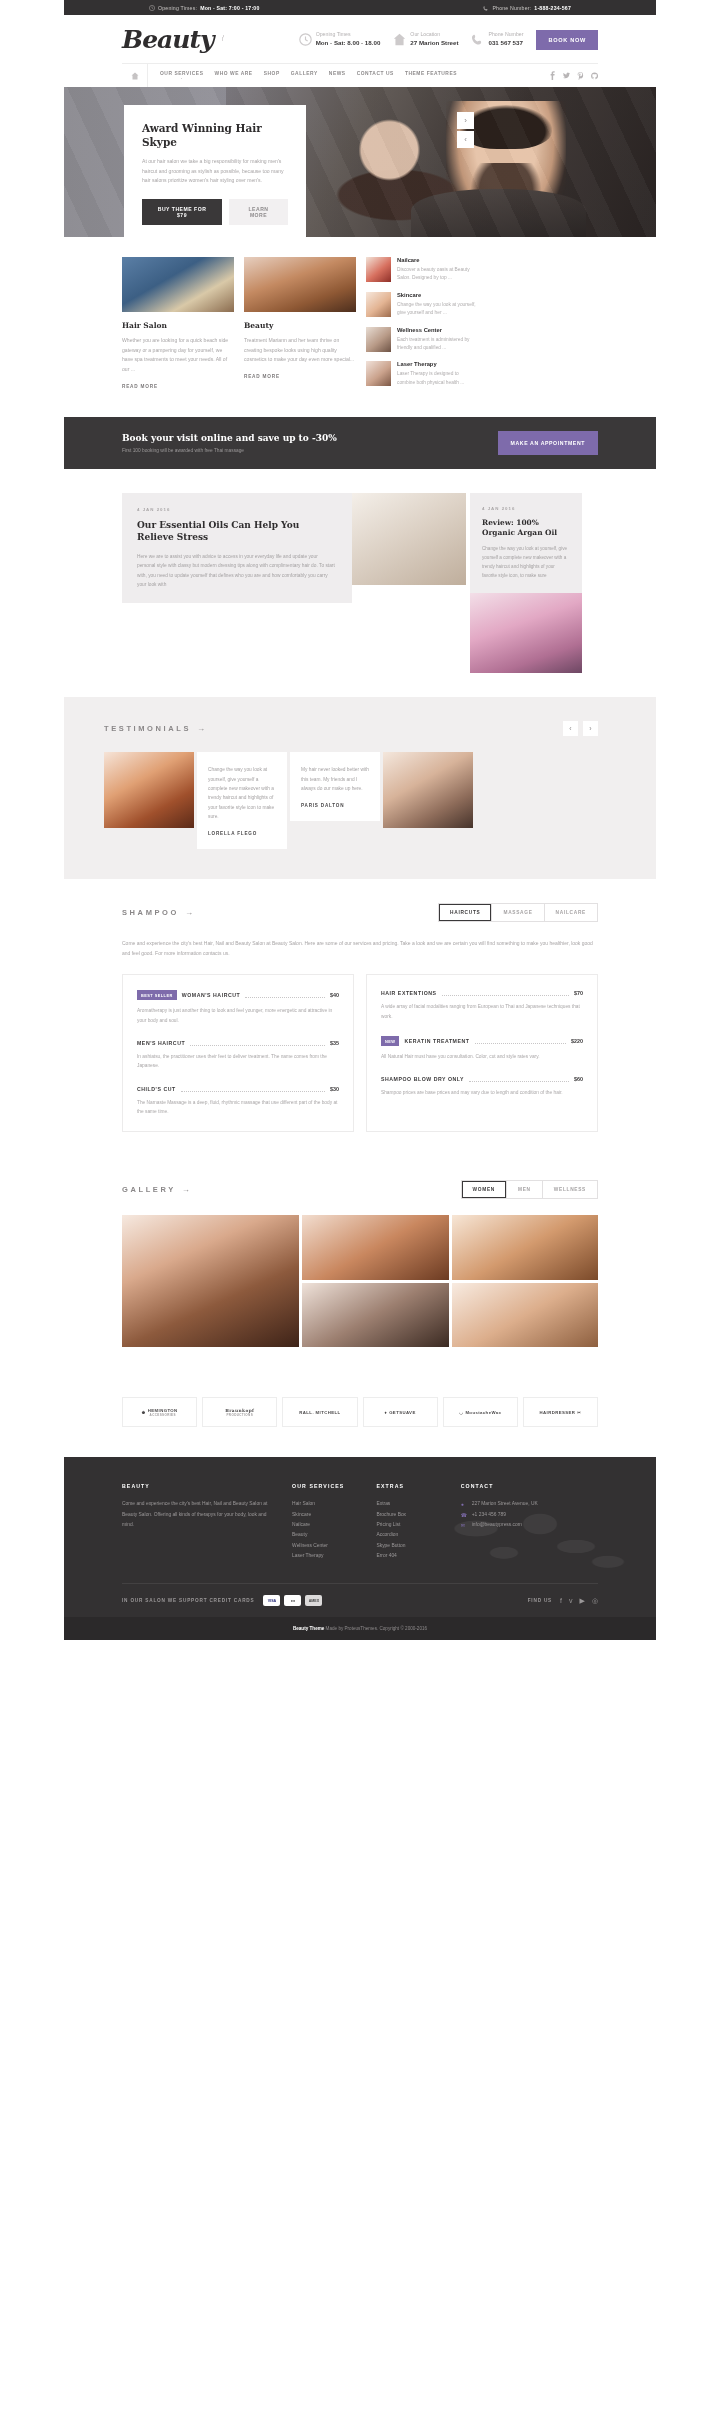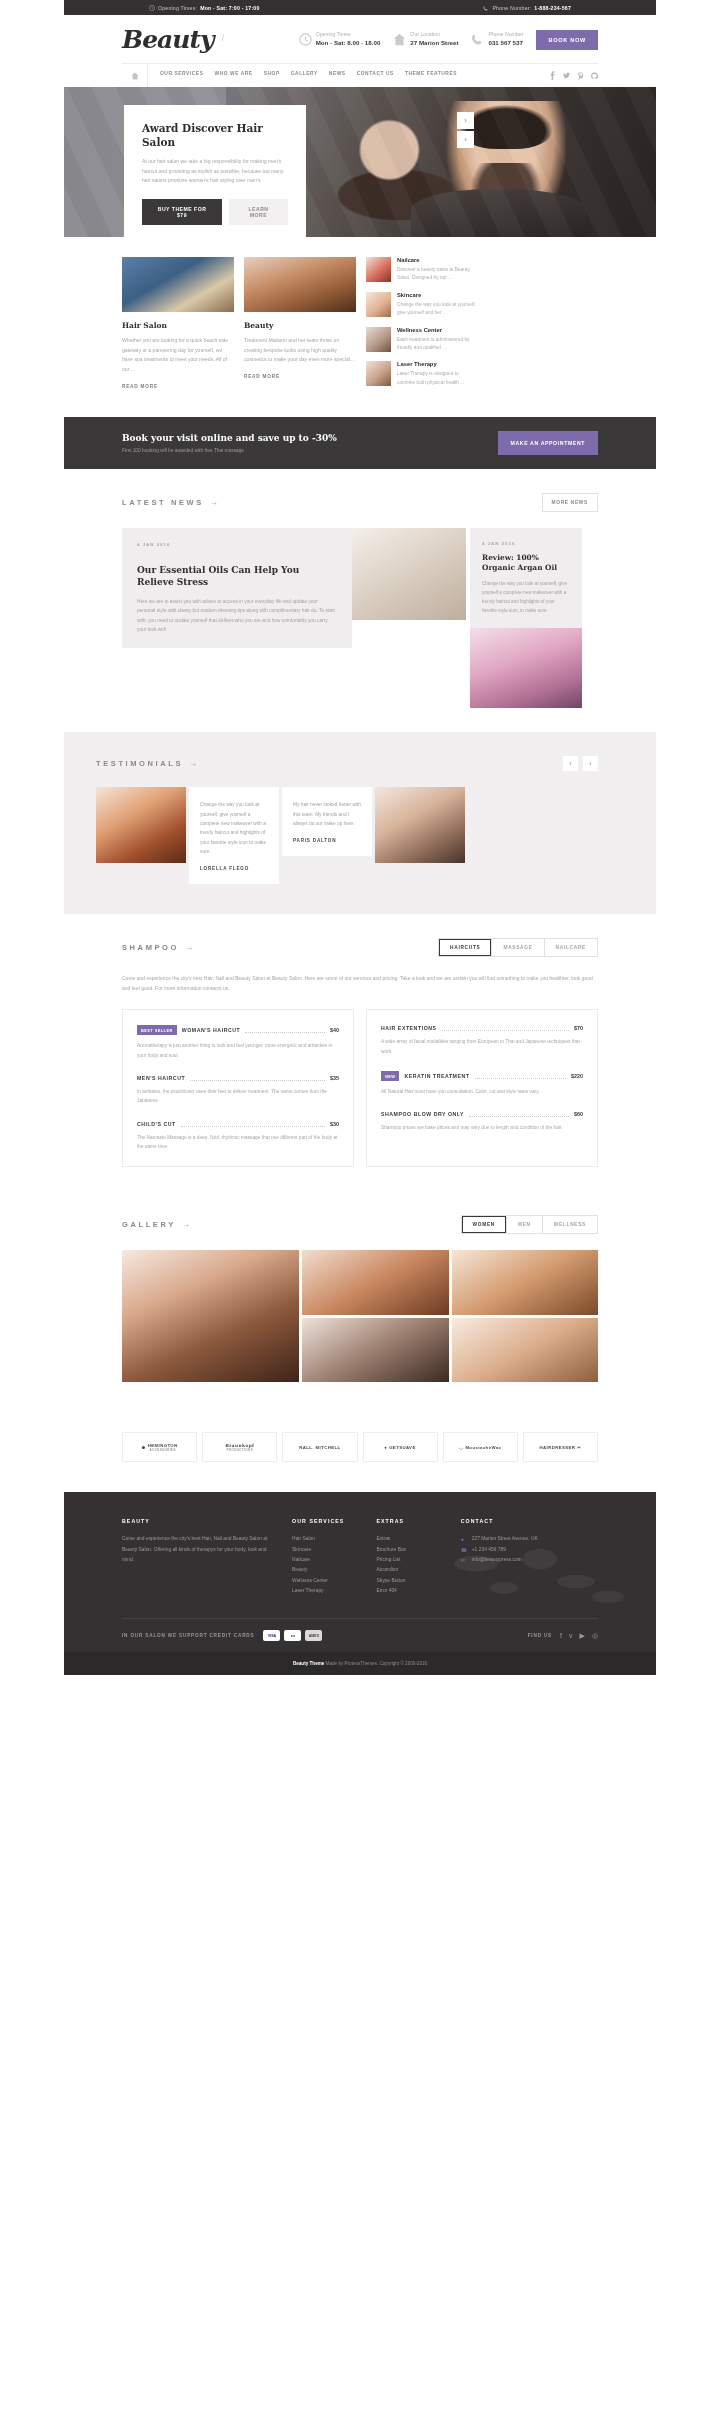--- a/index.html
+++ b/index.html
@@ -114,40 +114,40 @@
   .btn-outline { border:1px solid #e2e0e1; background:#fff; color:#8a8788;
     font-size:4.8px; letter-spacing:.7px; font-weight:bold; padding:6px 9px; cursor:pointer; }
 
   
   .news { display:flex; gap:4px; }
   .news-main { width:344px; }
   .nm-top { display:flex; }
   .nm-text { width:230px; background:#efedee; padding:14px 15px; }
   .nm-date { font-size:4.4px; color:#aaa7a8; letter-spacing:1px; font-weight:bold; }
   .nm-text h3 { font-family:"DejaVu Serif", serif; font-size:9px; color:#2f2d2e;
-    line-height:1.4; margin-top:17px; font-weight:bold; }
+    line-height:1.4; margin-top:7px; font-weight:bold; }
   .nm-text p { font-size:4.8px; color:#a5a2a3; line-height:1.95; margin-top:8px; }
   .nm-img { width:114px; height:92px; background:linear-gradient(150deg,#f4efe9,#ddd2c6 45%,#bfae9c); }
   .nm-bot { display:flex; }
   .nm-b-img { width:230px; height:82px;
     background:radial-gradient(circle at 56% 52%, #ffd89a 0 3%, rgba(255,190,120,.5) 6%, transparent 12%),
     linear-gradient(120deg,#4b4036 0%, #6b5a48 45%, #2d2620 100%); }
   .nm-b-text { width:114px; background:#efedee; padding:10px 10px; }
   .nm-b-text h4 { font-family:"DejaVu Serif", serif; font-size:6.6px; color:#2f2d2e;
     line-height:1.35; margin-top:6px; font-weight:bold; }
   .nm-b-text p { font-size:4.5px; color:#a5a2a3; line-height:1.85; margin-top:6px; }
   .news-side { width:112px; background:#efedee; display:flex; flex-direction:column; }
   .ns-text { padding:13px 12px; }
   .ns-text h3 { font-family:"DejaVu Serif", serif; font-size:7.4px; color:#2f2d2e;
     line-height:1.4; margin-top:7px; font-weight:bold; }
   .ns-text p { font-size:4.6px; color:#a5a2a3; line-height:1.9; margin-top:7px; }
   .ns-img { height:80px; background:linear-gradient(160deg,#f3dfe8 0%, #e2a8c4 40%, #b06f93 75%, #6d4763 100%); }
 
   
-  .tst-wrap { background:#f1efef; padding:24px 58px 30px 32px; }
+  .tst-wrap { background:#f1efef; padding:24px 58px 30px 40px; }
   .tst-nav { display:flex; gap:5px; }
   .tst-nav div { width:15px; height:15px; background:#fff; display:flex;
     align-items:center; justify-content:center; font-size:7px; color:#8d8a8b; cursor:pointer;}
   .tst-row { display:flex; gap:3px; align-items:flex-start; }
   .tst-photo { width:90px; height:76px; }
   .tst-photo.p1 { background:linear-gradient(150deg,#f6e4d8 0%, #e0a074 38%, #a0502c 70%, #5b2a18 100%); }
   .tst-photo.p2 { background:linear-gradient(150deg,#f4e7dd 0%, #d7b39a 40%, #8e6c5a 72%, #46332b 100%); }
   .tst-card { width:90px; background:#fff; padding:13px 11px; position:relative; }
   .tst-card.tall { min-height:92px; }
   .tst-card p { font-size:4.8px; color:#a5a2a3; line-height:1.95; }
@@ -326,21 +326,21 @@
     </div>
   </div>
 
   <div class="hero">
     <div class="hero-photo">
       <div class="hero-face"></div>
       <div class="hero-body"></div>
     </div>
     <div class="hero-ov"></div>
     <div class="hero-card">
-      <h1>Award Discover Hair Salon</h1>
+      <h1>Award Winning Hair Skype</h1>
       <p>At our hair salon we take a big responsibility for making men's haircut and grooming as stylish as possible, because too many hair salons prioritize women's hair styling over men's.</p>
       <div class="hero-btns">
         <button class="btn-dark">BUY THEME FOR $79</button>
         <button class="btn-ghost">LEARN MORE</button>
       </div>
     </div>
     <div class="arrow a1">›</div>
     <div class="arrow a2">‹</div>
   </div>
 
@@ -391,26 +391,20 @@
 
   <div class="cta">
     <div>
       <h2>Book your visit online and save up to -30%</h2>
       <p>First 100 booking will be awarded with free Thai massage</p>
     </div>
     <button>MAKE AN APPOINTMENT</button>
   </div>
 
   <div class="sec">
-    <div class="sec-head">
-      <div class="sec-title">
-          <span>LATEST NEWS</span>
-        </div>
-      <button class="btn-outline">MORE NEWS</button>
-    </div>
     <div class="news">
       <div class="news-main">
         <div class="nm-top">
           <div class="nm-text">
             <div class="nm-date">4 JAN 2016</div>
             <h3>Our Essential Oils Can Help You Relieve Stress</h3>
             <p>Here we are to assist you with advice to access in your everyday life and update your personal style with classy but modern dressing tips along with complimentary hair do. To start with, you need to update yourself that defines who you are and how comfortably you carry your look with</p>
           </div>
           <div class="nm-img"></div>
         </div>

